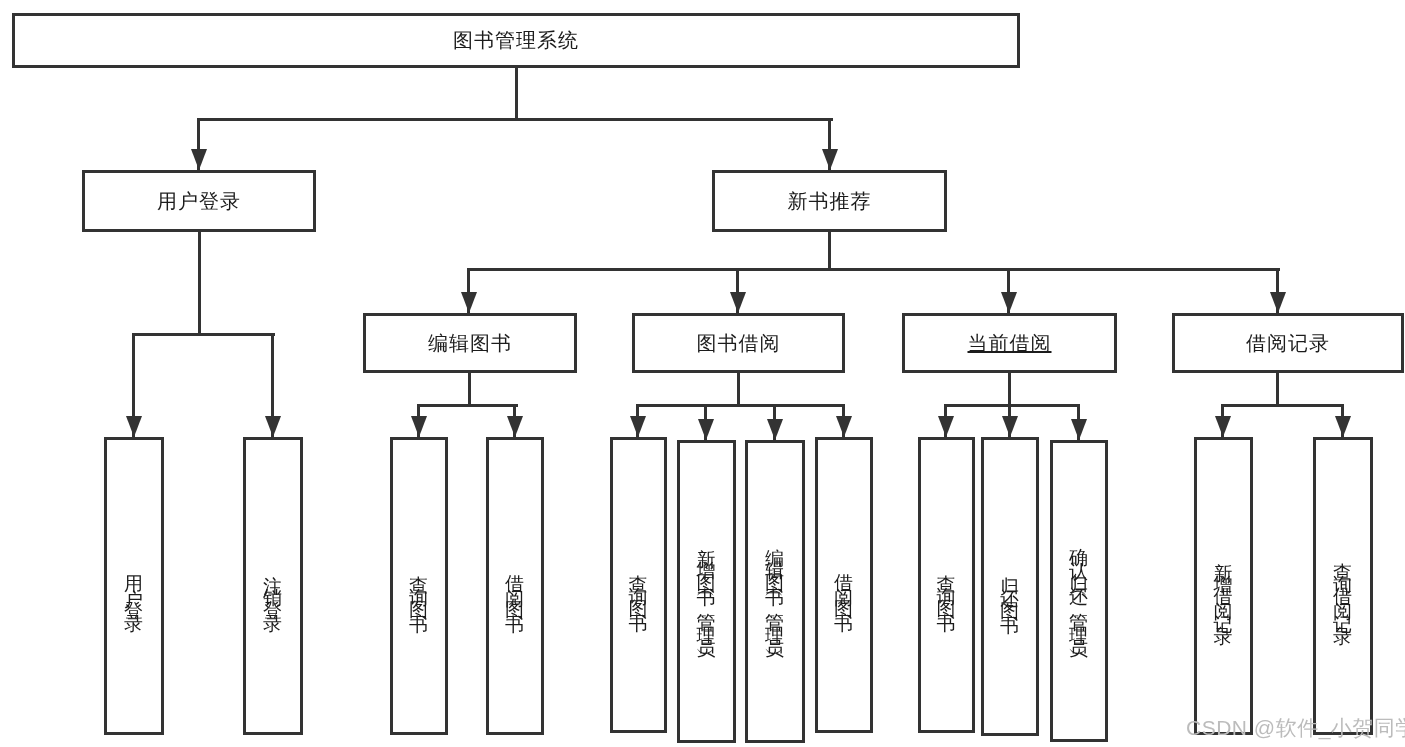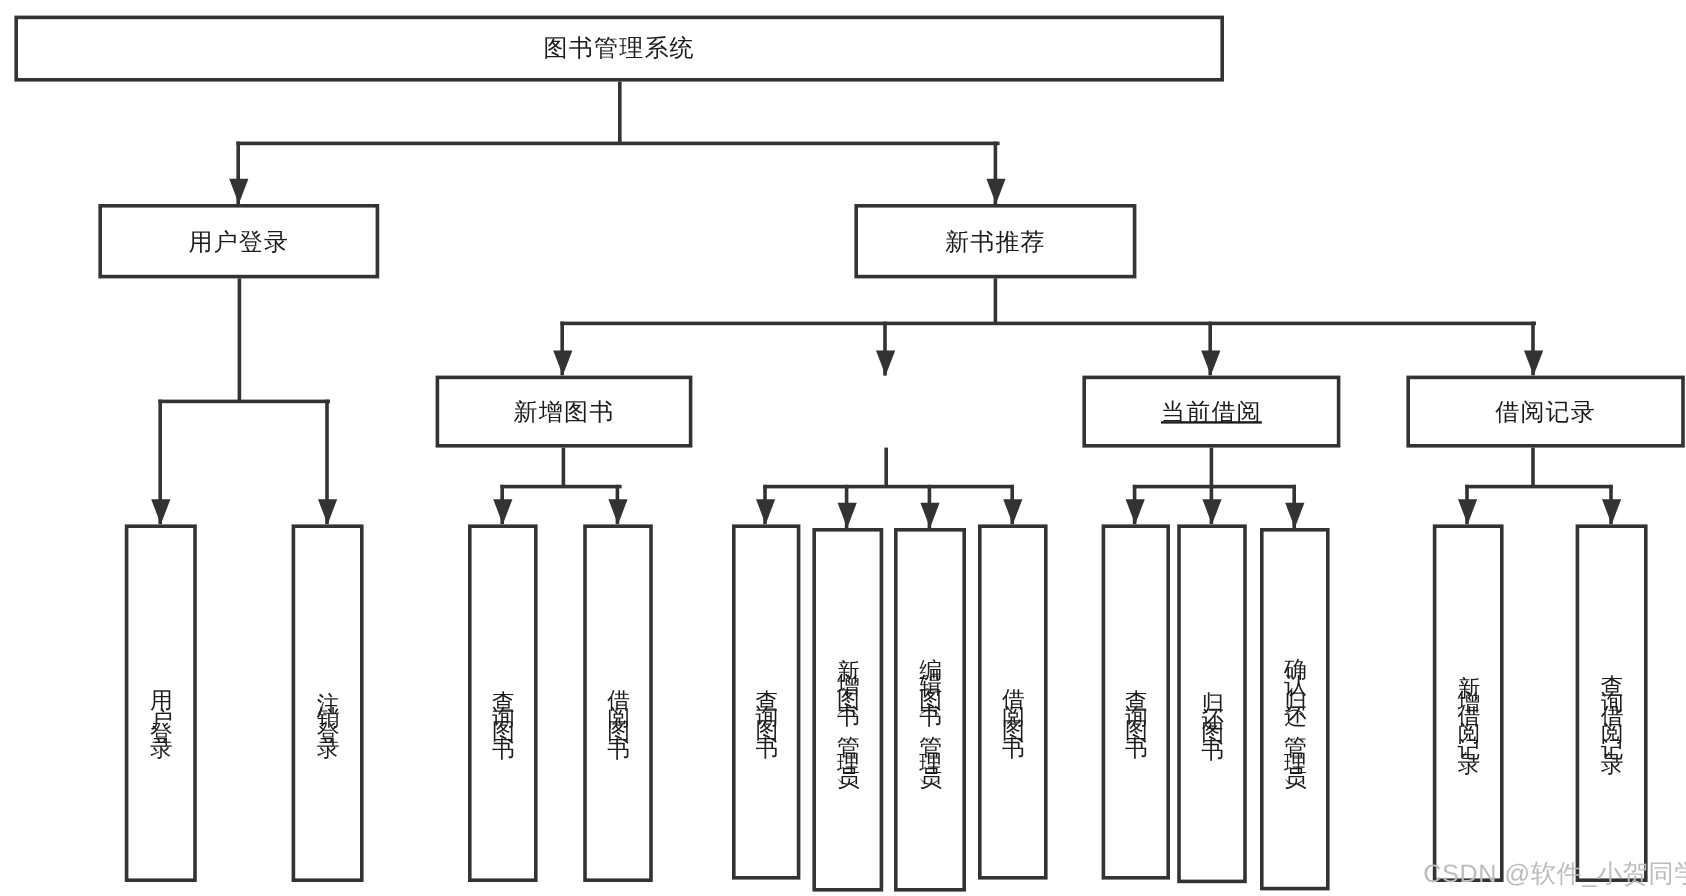--- a/index.html
+++ b/index.html
@@ -55,21 +55,24 @@
   <div class="arrow" style="left:271px;top:333px;height:104px;"></div>
 
   <div class="vline" style="left:828px;top:232px;width:3px;height:38px;"></div>
   <div class="hline" style="left:467px;top:268px;width:813px;height:3px;"></div>
   <div class="arrow" style="left:467px;top:268px;height:45px;"></div>
   <div class="arrow" style="left:736px;top:268px;height:45px;"></div>
   <div class="arrow" style="left:1007px;top:268px;height:45px;"></div>
   <div class="arrow" style="left:1276px;top:268px;height:45px;"></div>
 
   <div class="box" style="left:363px;top:313px;width:214px;height:60px;">
-    <span>新增图书</span>
+    <span>编辑图书</span>
+  </div>
+  <div class="box" style="left:632px;top:313px;width:213px;height:60px;">
+    <span>图书借阅</span>
   </div>
   <div class="box" style="left:902px;top:313px;width:215px;height:60px;text-decoration:underline;">
     <span>当前借阅</span>
   </div>
   <div class="box" style="left:1172px;top:313px;width:232px;height:60px;">
     <span>借阅记录</span>
   </div>
 
   <div class="vline" style="left:468px;top:373px;width:3px;height:33px;"></div>
   <div class="hline" style="left:417px;top:404px;width:101px;height:3px;"></div>

